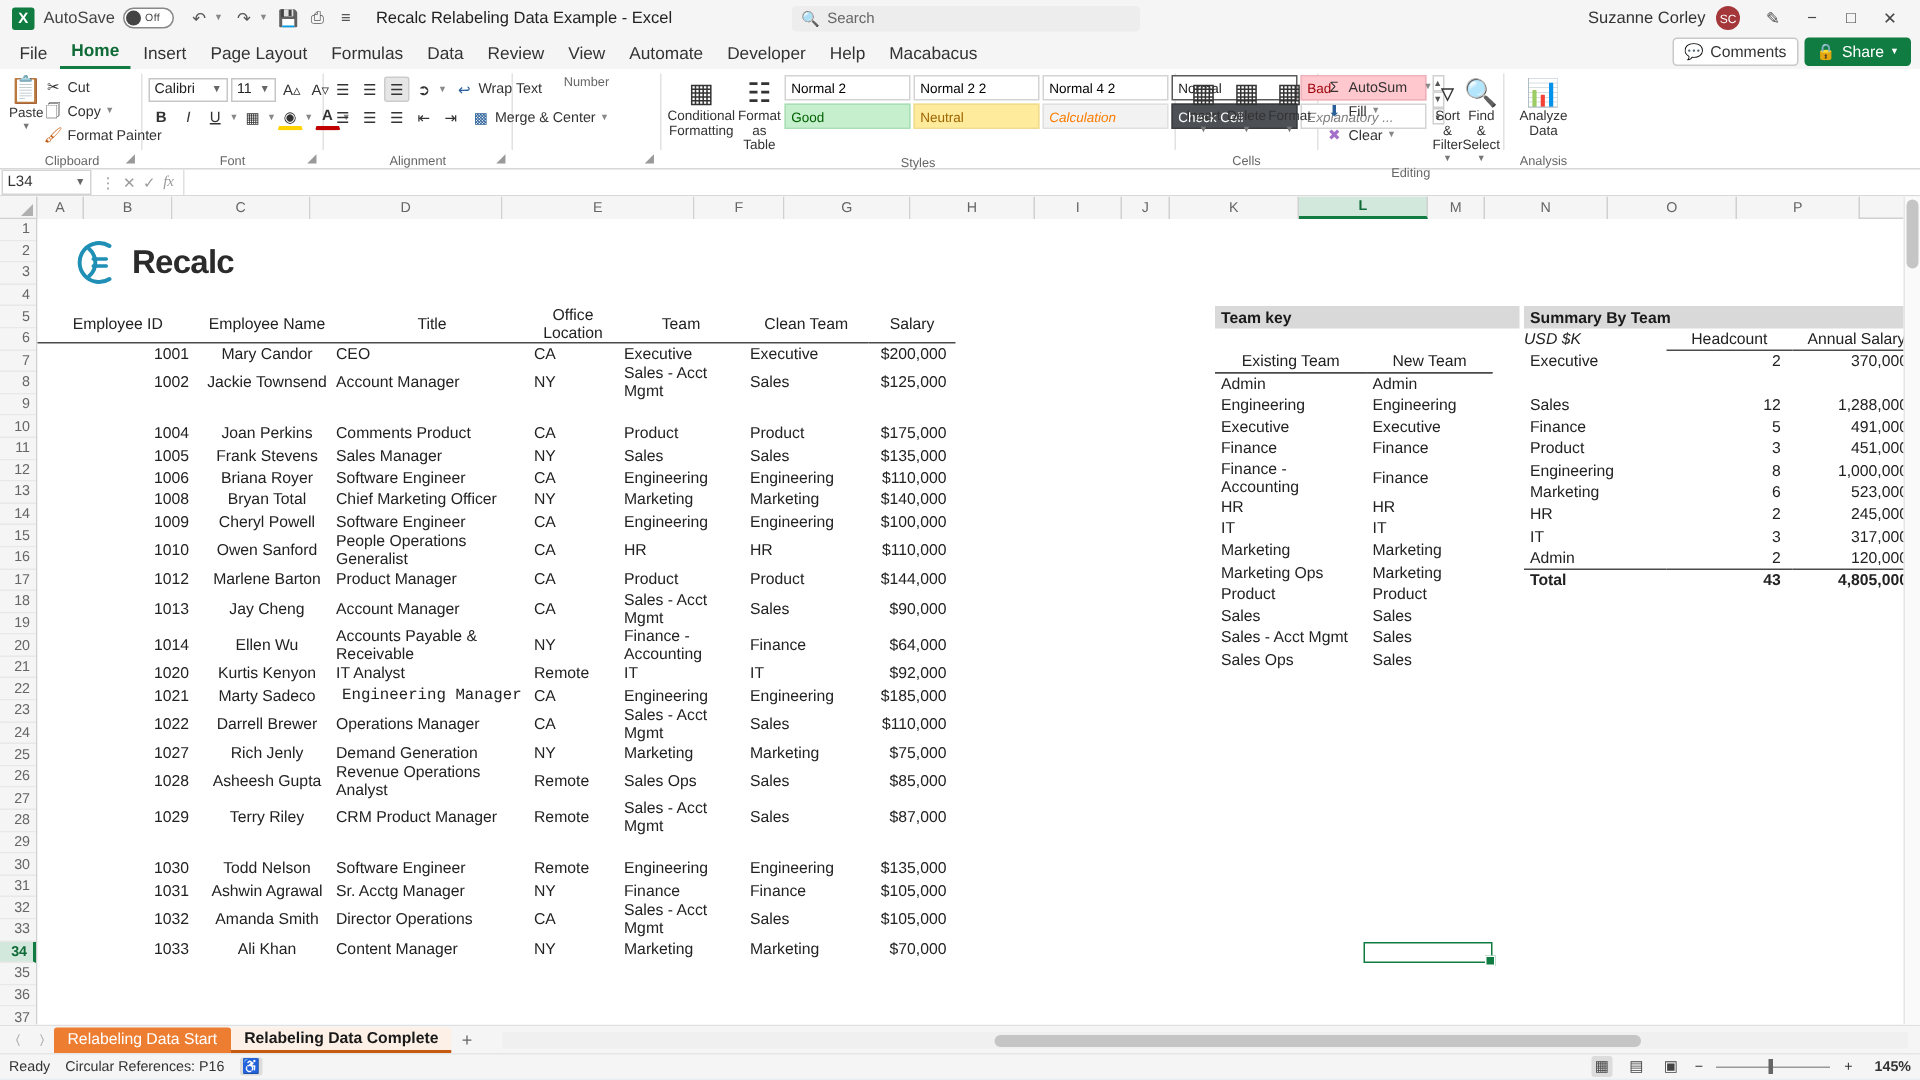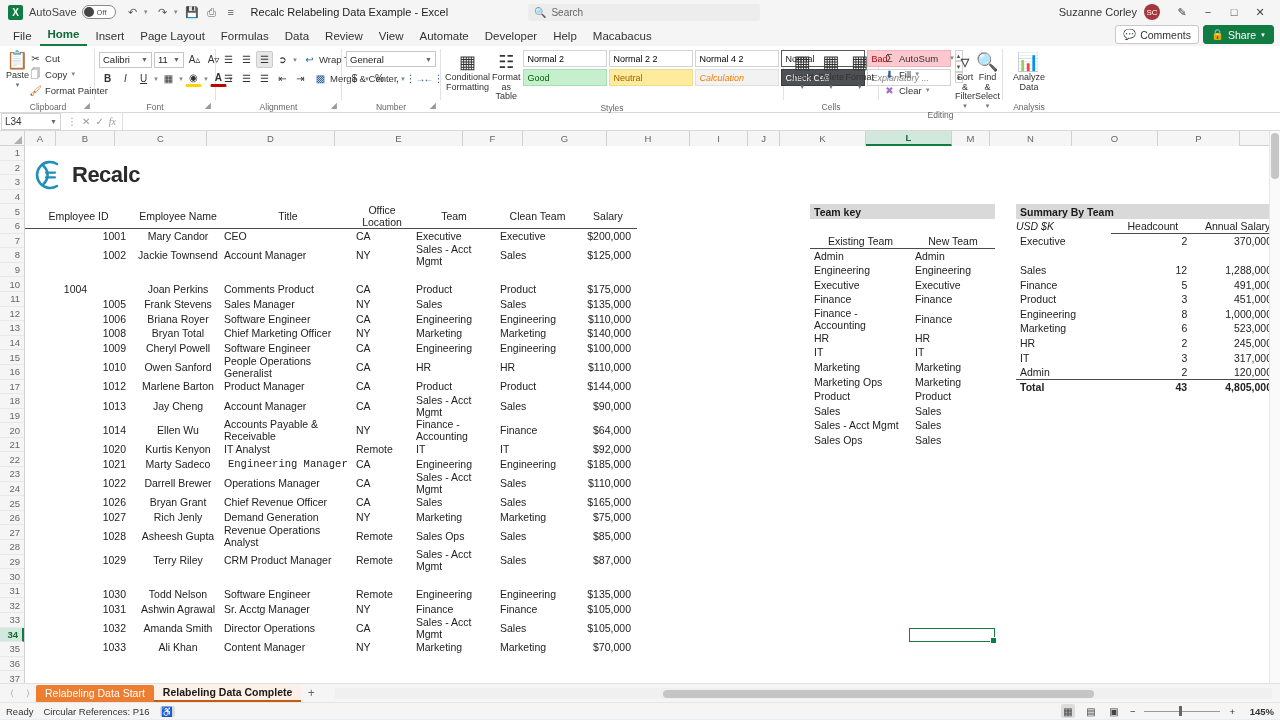--- a/index.html
+++ b/index.html
@@ -150,21 +150,21 @@
   .rowsbox { display: flex; height: 537px; }
   .rowheader { width: 25px; background: #f5f5f5; border-right: 1px solid #d0d0d0; }
   .rowcell {
     height: 14.6px; font-size: 9.5px; color: #666; display: flex; align-items: center;
     justify-content: flex-end; padding-right: 4px; border-bottom: 1px solid #e8e8e8; background:#f5f5f5;
   }
   .rowcell.sel { background: #d3e8dc; color: #0e6a36; font-weight: 600; border-right: 2px solid #107c41;}
   .cells { position: relative; flex: 1; background: #fff; }
 
   
-  .recalc-logo { position: absolute; left: 10px; top: 14px; display: flex; align-items: center; gap: 7px; }
+  .recalc-logo { position: absolute; left: 26px; top: 14px; display: flex; align-items: center; gap: 7px; }
   .recalc-mark { width: 30px; height: 30px; position: relative; }
   .recalc-text { font-size: 22px; font-weight: bold; color: #2b2b2b; letter-spacing: -0.5px; }
 
   
   .dtable { position: absolute; font-size: 10.5px; color: #222; border-collapse: collapse; }
   .dtable td, .dtable th { padding: 0; height: 14.6px; font-weight: normal; vertical-align: middle; }
   .dtable th { border-bottom: 1px solid #4a4a4a; font-size: 10.5px; text-align: center; }
   .num { text-align: right; }
   .ctr { text-align: center; }
   .lft { text-align: left; }
@@ -373,34 +373,20 @@
           </div>
         </div>
       </div>
       <div class="rlabel">
         <span>Alignment</span><span class="dlg">◢</span>
       </div>
     </div>
     <div class="rsep"></div>
 
     <div class="rgroup" style="width:98px">
-      <div class="rbody" style="flex-direction:column;gap:3px;padding-top:3px">
-        <div class="cbox" style="width:90px">
-          <span>General</span>
-          <span class="cv">▼</span>
-        </div>
-        <div style="display:flex;gap:1px;align-items:center">
-          <div class="ibtn">$</div>
-          <span style="font-size:6px;color:#888">▼</span>
-          <div class="ibtn">%</div>
-          <div class="ibtn">,</div>
-          <div class="ibtn" style="color:#2a6099">⋮→</div>
-          <div class="ibtn" style="color:#2a6099">←⋮</div>
-        </div>
-      </div>
       <div class="rlabel">
         <span>Number</span><span class="dlg">◢</span>
       </div>
     </div>
     <div class="rsep"></div>
 
     <div class="rgroup" style="width:342px">
       <div class="rbody" style="align-items:flex-start;gap:2px;padding-top:2px">
         <div class="bigbtn" style="width:52px">
           <span class="gl">▦</span>
@@ -618,21 +604,21 @@
                 <td class="lft" style="padding-right: 0px; padding-left: 0px;">Account Manager</td>
                 <td class="lft" style="padding-right: 0px; padding-left: 4px;">NY</td>
                 <td class="lft" style="padding-right: 0px; padding-left: 4px;">Sales - Acct Mgmt</td>
                 <td class="lft" style="padding-right: 0px; padding-left: 4px;">Sales</td>
                 <td class="num" style="padding-right: 6px; padding-left: 0px;">$125,000</td>
               </tr>
               <tr class="spacer-row">
                 <td colspan="7"></td>
               </tr>
               <tr>
-                <td class="num" style="padding-right: 6px; padding-left: 0px; text-align: center;">1004</td>
+                <td class="num" style="padding-right: 6px; padding-left: 0px;">1004</td>
                 <td class="ctr" style="padding-right: 0px; padding-left: 0px;">Joan Perkins</td>
                 <td class="lft" style="padding-right: 0px; padding-left: 0px;">Comments Product</td>
                 <td class="lft" style="padding-right: 0px; padding-left: 4px;">CA</td>
                 <td class="lft" style="padding-right: 0px; padding-left: 4px;">Product</td>
                 <td class="lft" style="padding-right: 0px; padding-left: 4px;">Product</td>
                 <td class="num" style="padding-right: 6px; padding-left: 0px;">$175,000</td>
               </tr>
               <tr>
                 <td class="num" style="padding-right: 6px; padding-left: 0px;">1005</td>
                 <td class="ctr" style="padding-right: 0px; padding-left: 0px;">Frank Stevens</td>
@@ -726,29 +712,20 @@
               <tr>
                 <td class="num" style="padding-right: 6px; padding-left: 0px;">1022</td>
                 <td class="ctr" style="padding-right: 0px; padding-left: 0px;">Darrell Brewer</td>
                 <td class="lft" style="padding-right: 0px; padding-left: 0px;">Operations Manager</td>
                 <td class="lft" style="padding-right: 0px; padding-left: 4px;">CA</td>
                 <td class="lft" style="padding-right: 0px; padding-left: 4px;">Sales - Acct Mgmt</td>
                 <td class="lft" style="padding-right: 0px; padding-left: 4px;">Sales</td>
                 <td class="num" style="padding-right: 6px; padding-left: 0px;">$110,000</td>
               </tr>
               <tr>
-                <td class="num" style="padding-right: 6px; padding-left: 0px;">1026</td>
-                <td class="ctr" style="padding-right: 0px; padding-left: 0px;">Bryan Grant</td>
-                <td class="lft" style="padding-right: 0px; padding-left: 0px;">Chief Revenue Officer</td>
-                <td class="lft" style="padding-right: 0px; padding-left: 4px;">CA</td>
-                <td class="lft" style="padding-right: 0px; padding-left: 4px;">Sales</td>
-                <td class="lft" style="padding-right: 0px; padding-left: 4px;">Sales</td>
-                <td class="num" style="padding-right: 6px; padding-left: 0px;">$165,000</td>
-              </tr>
-              <tr>
                 <td class="num" style="padding-right: 6px; padding-left: 0px;">1027</td>
                 <td class="ctr" style="padding-right: 0px; padding-left: 0px;">Rich Jenly</td>
                 <td class="lft" style="padding-right: 0px; padding-left: 0px;">Demand Generation</td>
                 <td class="lft" style="padding-right: 0px; padding-left: 4px;">NY</td>
                 <td class="lft" style="padding-right: 0px; padding-left: 4px;">Marketing</td>
                 <td class="lft" style="padding-right: 0px; padding-left: 4px;">Marketing</td>
                 <td class="num" style="padding-right: 6px; padding-left: 0px;">$75,000</td>
               </tr>
               <tr>
                 <td class="num" style="padding-right: 6px; padding-left: 0px;">1028</td>
@@ -803,21 +780,21 @@
                 <td class="ctr" style="padding-right: 0px; padding-left: 0px;">Ali Khan</td>
                 <td class="lft" style="padding-right: 0px; padding-left: 0px;">Content Manager</td>
                 <td class="lft" style="padding-right: 0px; padding-left: 4px;">NY</td>
                 <td class="lft" style="padding-right: 0px; padding-left: 4px;">Marketing</td>
                 <td class="lft" style="padding-right: 0px; padding-left: 4px;">Marketing</td>
                 <td class="num" style="padding-right: 6px; padding-left: 0px;">$70,000</td>
               </tr>
             </tbody>
         </table>
 
-        <div class="panel-head" style="left:785px; top:58.4px; width:185px;">Team key</div>
+        <div class="panel-head" style="left:785px; top:58.4px; width:203px;">Team key</div>
         <table class="dtable" style="left:785px; top:87.6px;">
           <thead>
             <tr>
               <th style="width:101px">Existing Team</th>
               <th style="width:84px">New Team</th>
             </tr>
           </thead>
           <tbody id="teamkey-body">
               <tr>
                 <td class="lft" style="padding-left: 4px;">Admin</td>

